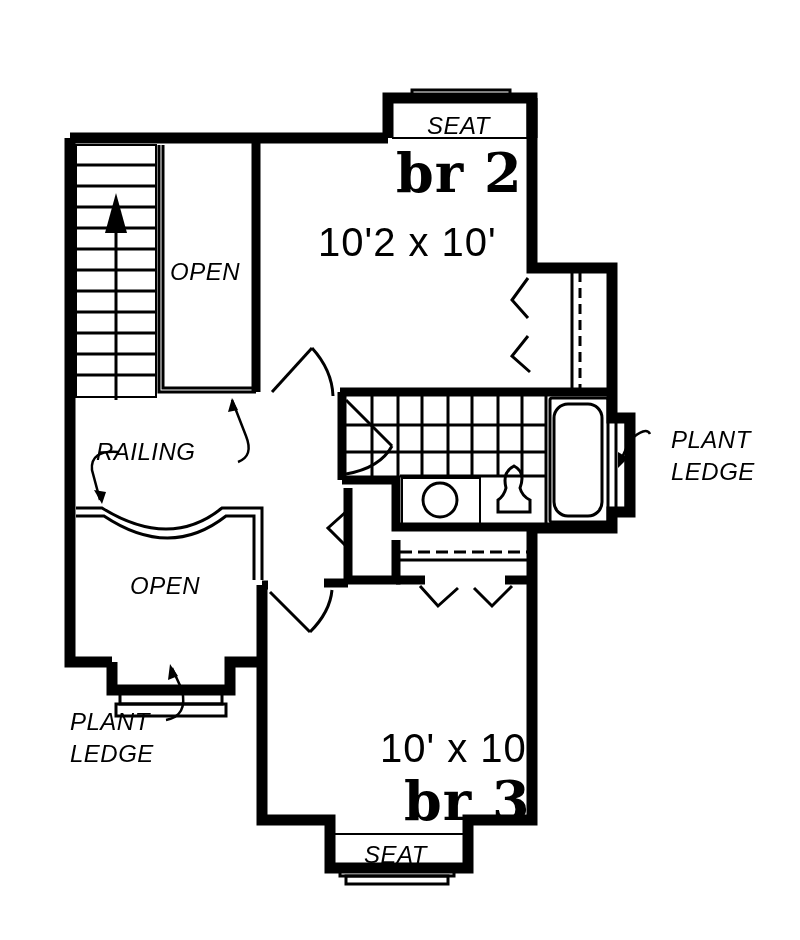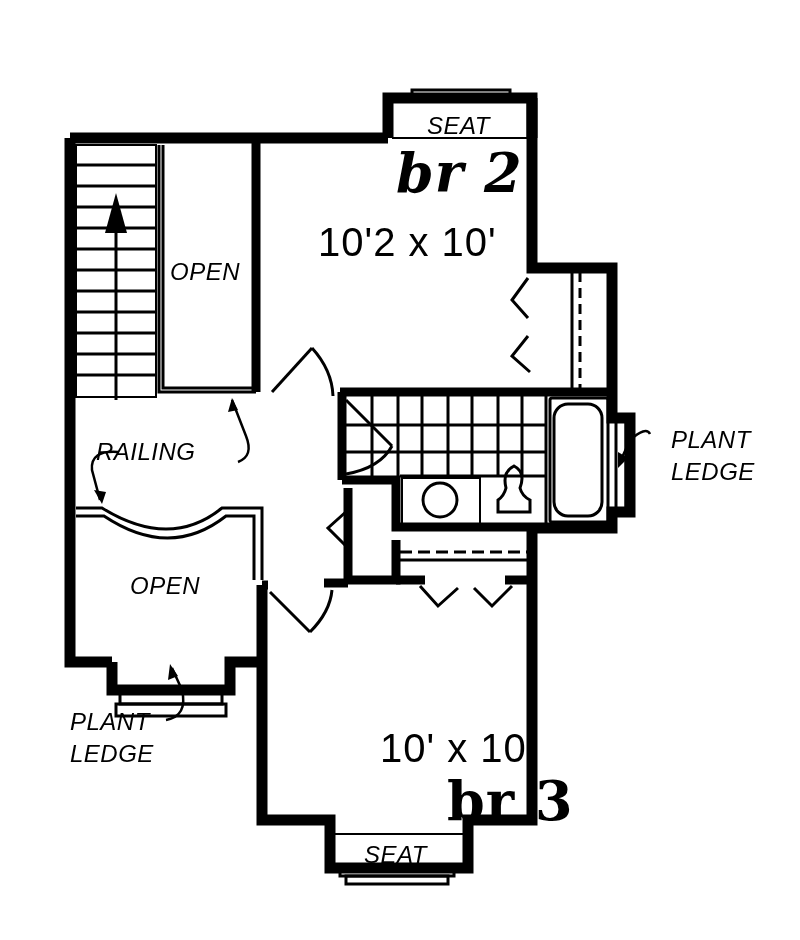--- a/index.html
+++ b/index.html
@@ -166,28 +166,28 @@
     <g fill="#000" stroke="none">
       <polygon points="232,398 228,412 238,410"></polygon>
       <polygon points="102,504 94,490 106,492"></polygon>
       <polygon points="618,468 618,452 628,458"></polygon>
       <polygon points="170,664 168,680 178,676"></polygon>
     </g>
   </g>
 </svg>
 
 <div class="lbl small" style="left:427px; top:114px;">SEAT</div>
-<div class="lbl room" style="left:396px; top:146px;font-style:italic;">br 2</div>
+<div class="lbl room" style="left:396px; top:146px;">br 2</div>
 <div class="lbl dim" style="left:318px; top:222px;">10'2 x 10'</div>
 
 <div class="lbl small" style="left:170px; top:260px;">OPEN</div>
 <div class="lbl small" style="left:96px; top:440px;">RAILING</div>
 <div class="lbl small" style="left:130px; top:574px;">OPEN</div>
 
 <div class="lbl small" style="left:671px; top:428px;">PLANT</div>
 <div class="lbl small" style="left:671px; top:460px;">LEDGE</div>
 
 <div class="lbl small" style="left:70px; top:710px;">PLANT</div>
 <div class="lbl small" style="left:70px; top:742px;">LEDGE</div>
 
 <div class="lbl dim" style="left:380px; top:728px;">10' x 10'</div>
-<div class="lbl room" style="left:404px; top:774px;margin-left:43px;">br 3</div>
+<div class="lbl room" style="left:404px; top:774px;">br 3</div>
 <div class="lbl small" style="left:364px; top:843px;">SEAT</div>
 
 </body></html>

